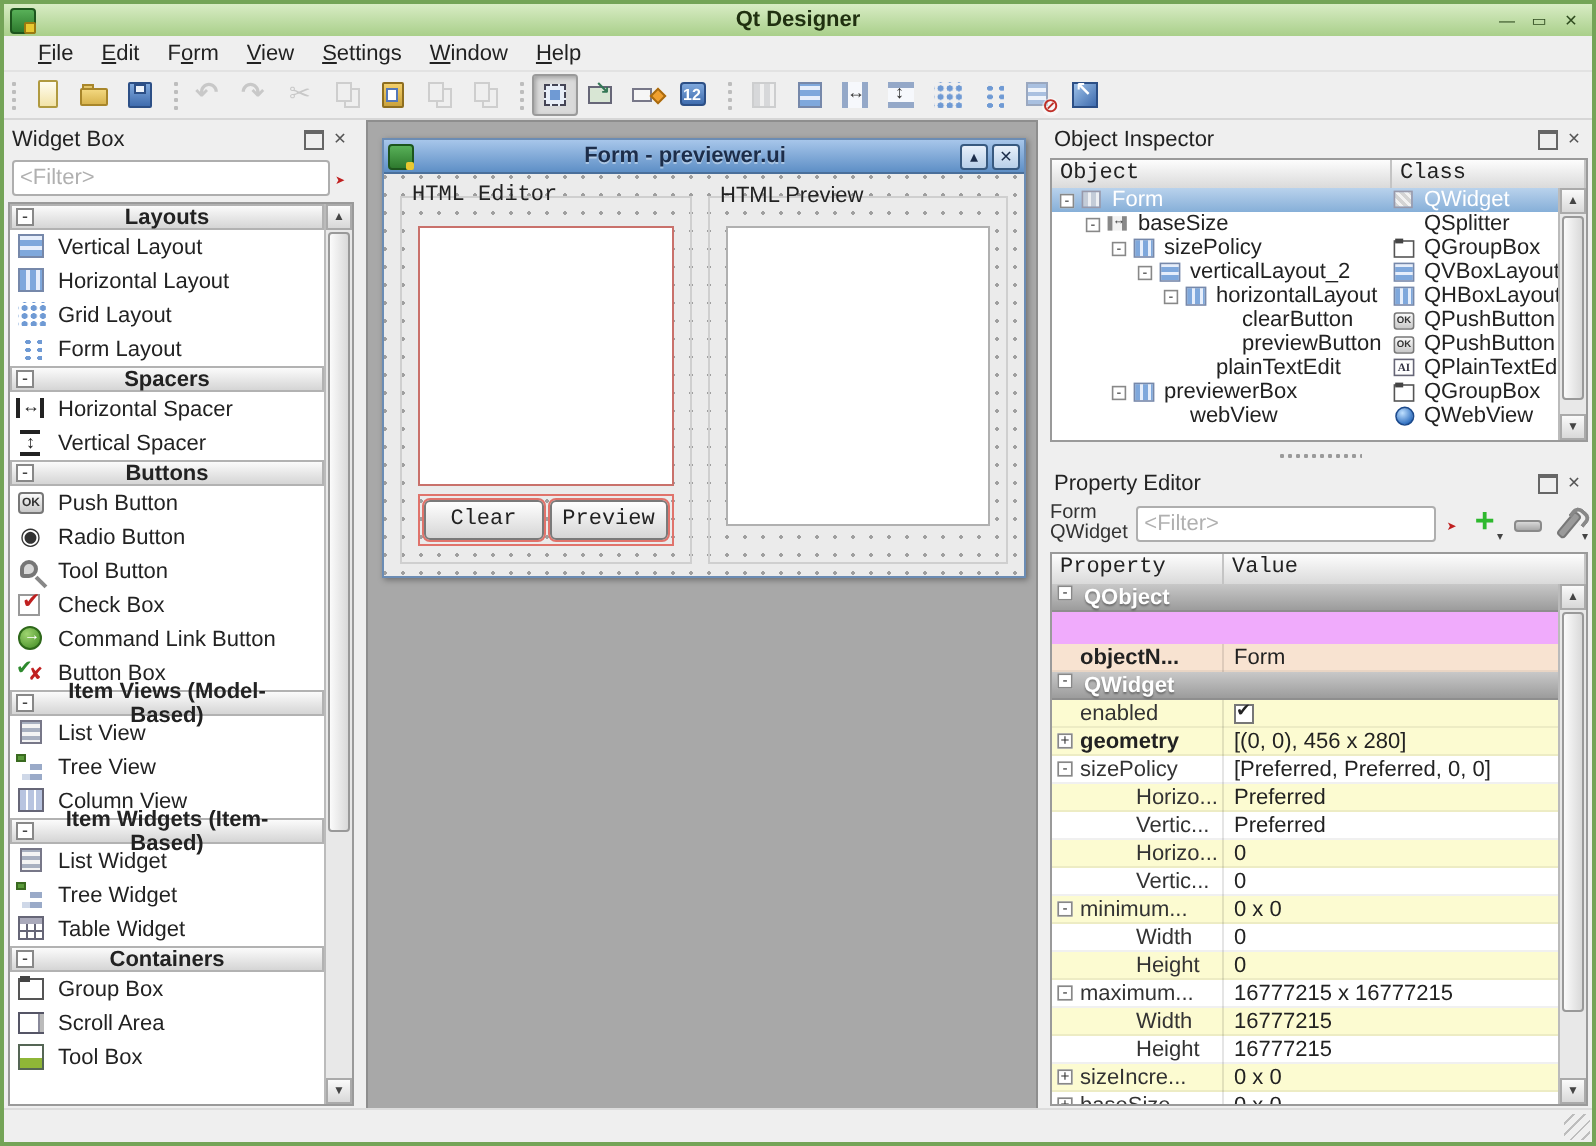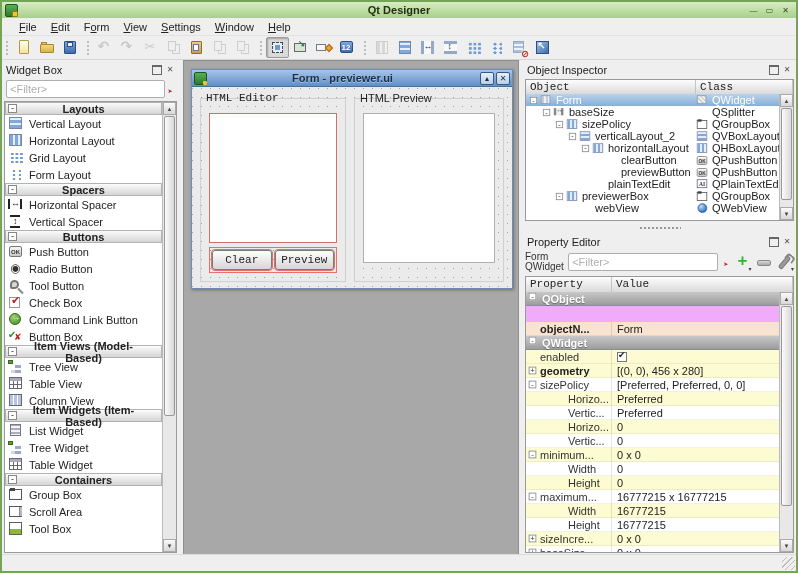--- a/index.html
+++ b/index.html
@@ -448,30 +448,30 @@
                 </div>
             </div>
 
             <div>
               <div class="wb-cat">
                 <span class="exp">-</span>
                 <span class="cat-label">Item Views (Model-Based)</span>
               </div>
               <div>
 
+                  <div class="wb-item">
+                    <span class="wicon" data-icon="list-view-icon"></span>
+                    <span class="wb-label">List View</span>
+                  </div>
 
                   <div class="wb-item">
                     <span class="wicon" data-icon="tree-view-icon"></span>
                     <span class="wb-label">Tree View</span>
                   </div>
 
-                  <div class="wb-item">
-                    <span class="wicon" data-icon="table-view-icon"></span>
-                    <span class="wb-label">Table View</span>
-                  </div>
 
                   <div class="wb-item">
                     <span class="wicon" data-icon="column-view-icon"></span>
                     <span class="wb-label">Column View</span>
                   </div>
                 </div>
             </div>
 
             <div>
               <div class="wb-cat">

